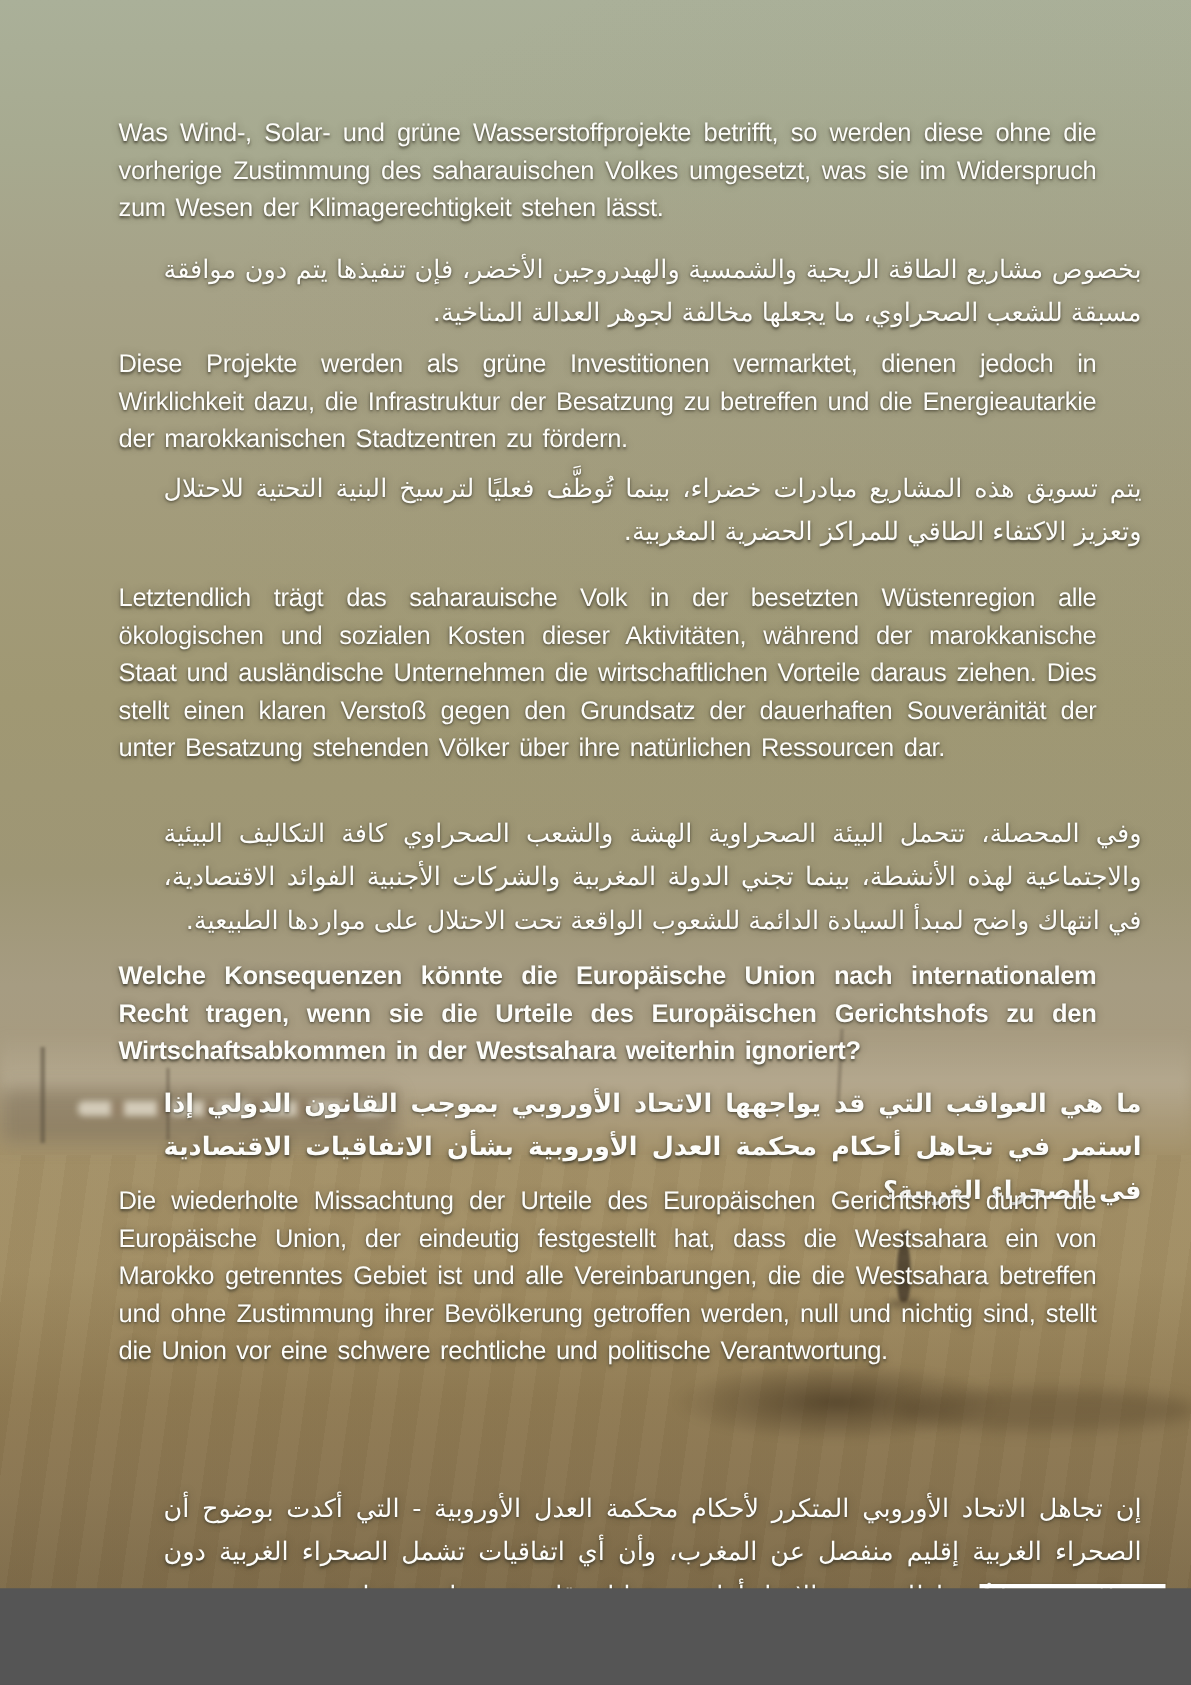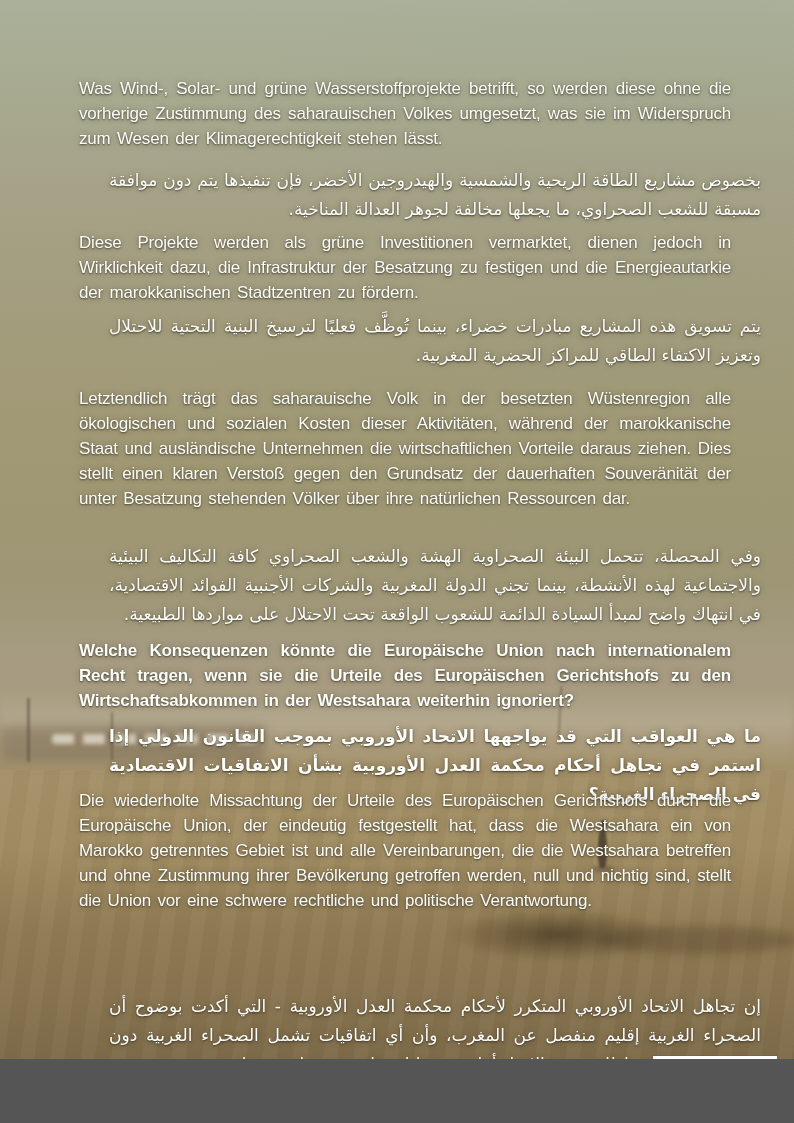--- a/index.html
+++ b/index.html
@@ -107,21 +107,21 @@
   <div class="bg-el sand-streaks"></div>
   <div class="bg-el mound"></div>
   <div class="bg-el mound-streak"></div>
   <div class="bg-el person-head"></div>
   <div class="bg-el person-body"></div>
   <div class="bg-el person-shadow"></div>
 
   <main>
     <p class="para de pos-0" lang="de">Was Wind-, Solar- und grüne Wasserstoffprojekte betrifft, so werden diese ohne die vorherige Zustimmung des saharauischen Volkes umgesetzt, was sie im Widerspruch zum Wesen der Klimagerechtigkeit stehen lässt.</p>
     <p class="para ar pos-1" lang="ar">بخصوص مشاريع الطاقة الريحية والشمسية والهيدروجين الأخضر، فإن تنفيذها يتم دون موافقة مسبقة للشعب الصحراوي، ما يجعلها مخالفة لجوهر العدالة المناخية.</p>
-    <p class="para de pos-2" lang="de">Diese Projekte werden als grüne Investitionen vermarktet, dienen jedoch in Wirklichkeit dazu, die Infrastruktur der Besatzung zu festigen und die Energieautarkie der marokkanischen Stadtzentren zu fördern.</p>
+    <p class="para de pos-2" lang="de">Diese Projekte werden als grüne Investitionen vermarktet, dienen jedoch in Wirklichkeit dazu, die Infrastruktur der Besatzung zu betreffen und die Energieautarkie der marokkanischen Stadtzentren zu fördern.</p>
     <p class="para ar pos-3" lang="ar">يتم تسويق هذه المشاريع مبادرات خضراء، بينما تُوظَّف فعليًا لترسيخ البنية التحتية للاحتلال وتعزيز الاكتفاء الطاقي للمراكز الحضرية المغربية.</p>
     <p class="para de pos-4" lang="de">Letztendlich trägt das saharauische Volk in der besetzten Wüstenregion alle ökologischen und sozialen Kosten dieser Aktivitäten, während der marokkanische Staat und ausländische Unternehmen die wirtschaftlichen Vorteile daraus ziehen. Dies stellt einen klaren Verstoß gegen den Grundsatz der dauerhaften Souveränität der unter Besatzung stehenden Völker über ihre natürlichen Ressourcen dar.</p>
     <p class="para ar pos-5" lang="ar">وفي المحصلة، تتحمل البيئة الصحراوية الهشة والشعب الصحراوي كافة التكاليف البيئية والاجتماعية لهذه الأنشطة، بينما تجني الدولة المغربية والشركات الأجنبية الفوائد الاقتصادية، في انتهاك واضح لمبدأ السيادة الدائمة للشعوب الواقعة تحت الاحتلال على مواردها الطبيعية.</p>
     <p class="para de bold pos-6" lang="de">Welche Konsequenzen könnte die Europäische Union nach internationalem Recht tragen, wenn sie die Urteile des Europäischen Gerichtshofs zu den Wirtschaftsabkommen in der Westsahara weiterhin ignoriert?</p>
     <p class="para ar bold pos-7" lang="ar">ما هي العواقب التي قد يواجهها الاتحاد الأوروبي بموجب القانون الدولي إذا استمر في تجاهل أحكام محكمة العدل الأوروبية بشأن الاتفاقيات الاقتصادية في الصحراء الغربية؟</p>
     <p class="para de pos-8" lang="de">Die wiederholte Missachtung der Urteile des Europäischen Gerichtshofs durch die Europäische Union, der eindeutig festgestellt hat, dass die Westsahara ein von Marokko getrenntes Gebiet ist und alle Vereinbarungen, die die Westsahara betreffen und ohne Zustimmung ihrer Bevölkerung getroffen werden, null und nichtig sind, stellt die Union vor eine schwere rechtliche und politische Verantwortung.</p>
     <p class="para ar pos-9" lang="ar">إن تجاهل الاتحاد الأوروبي المتكرر لأحكام محكمة العدل الأوروبية - التي أكدت بوضوح أن الصحراء الغربية إقليم منفصل عن المغرب، وأن أي اتفاقيات تشمل الصحراء الغربية دون موافقة شعبها تُعد باطلة - يضع الاتحاد أمام مسؤوليات قانونية وسياسية خطيرة.</p>
   </main>
 
   <div class="author">Fatma Mokhtar</div>

